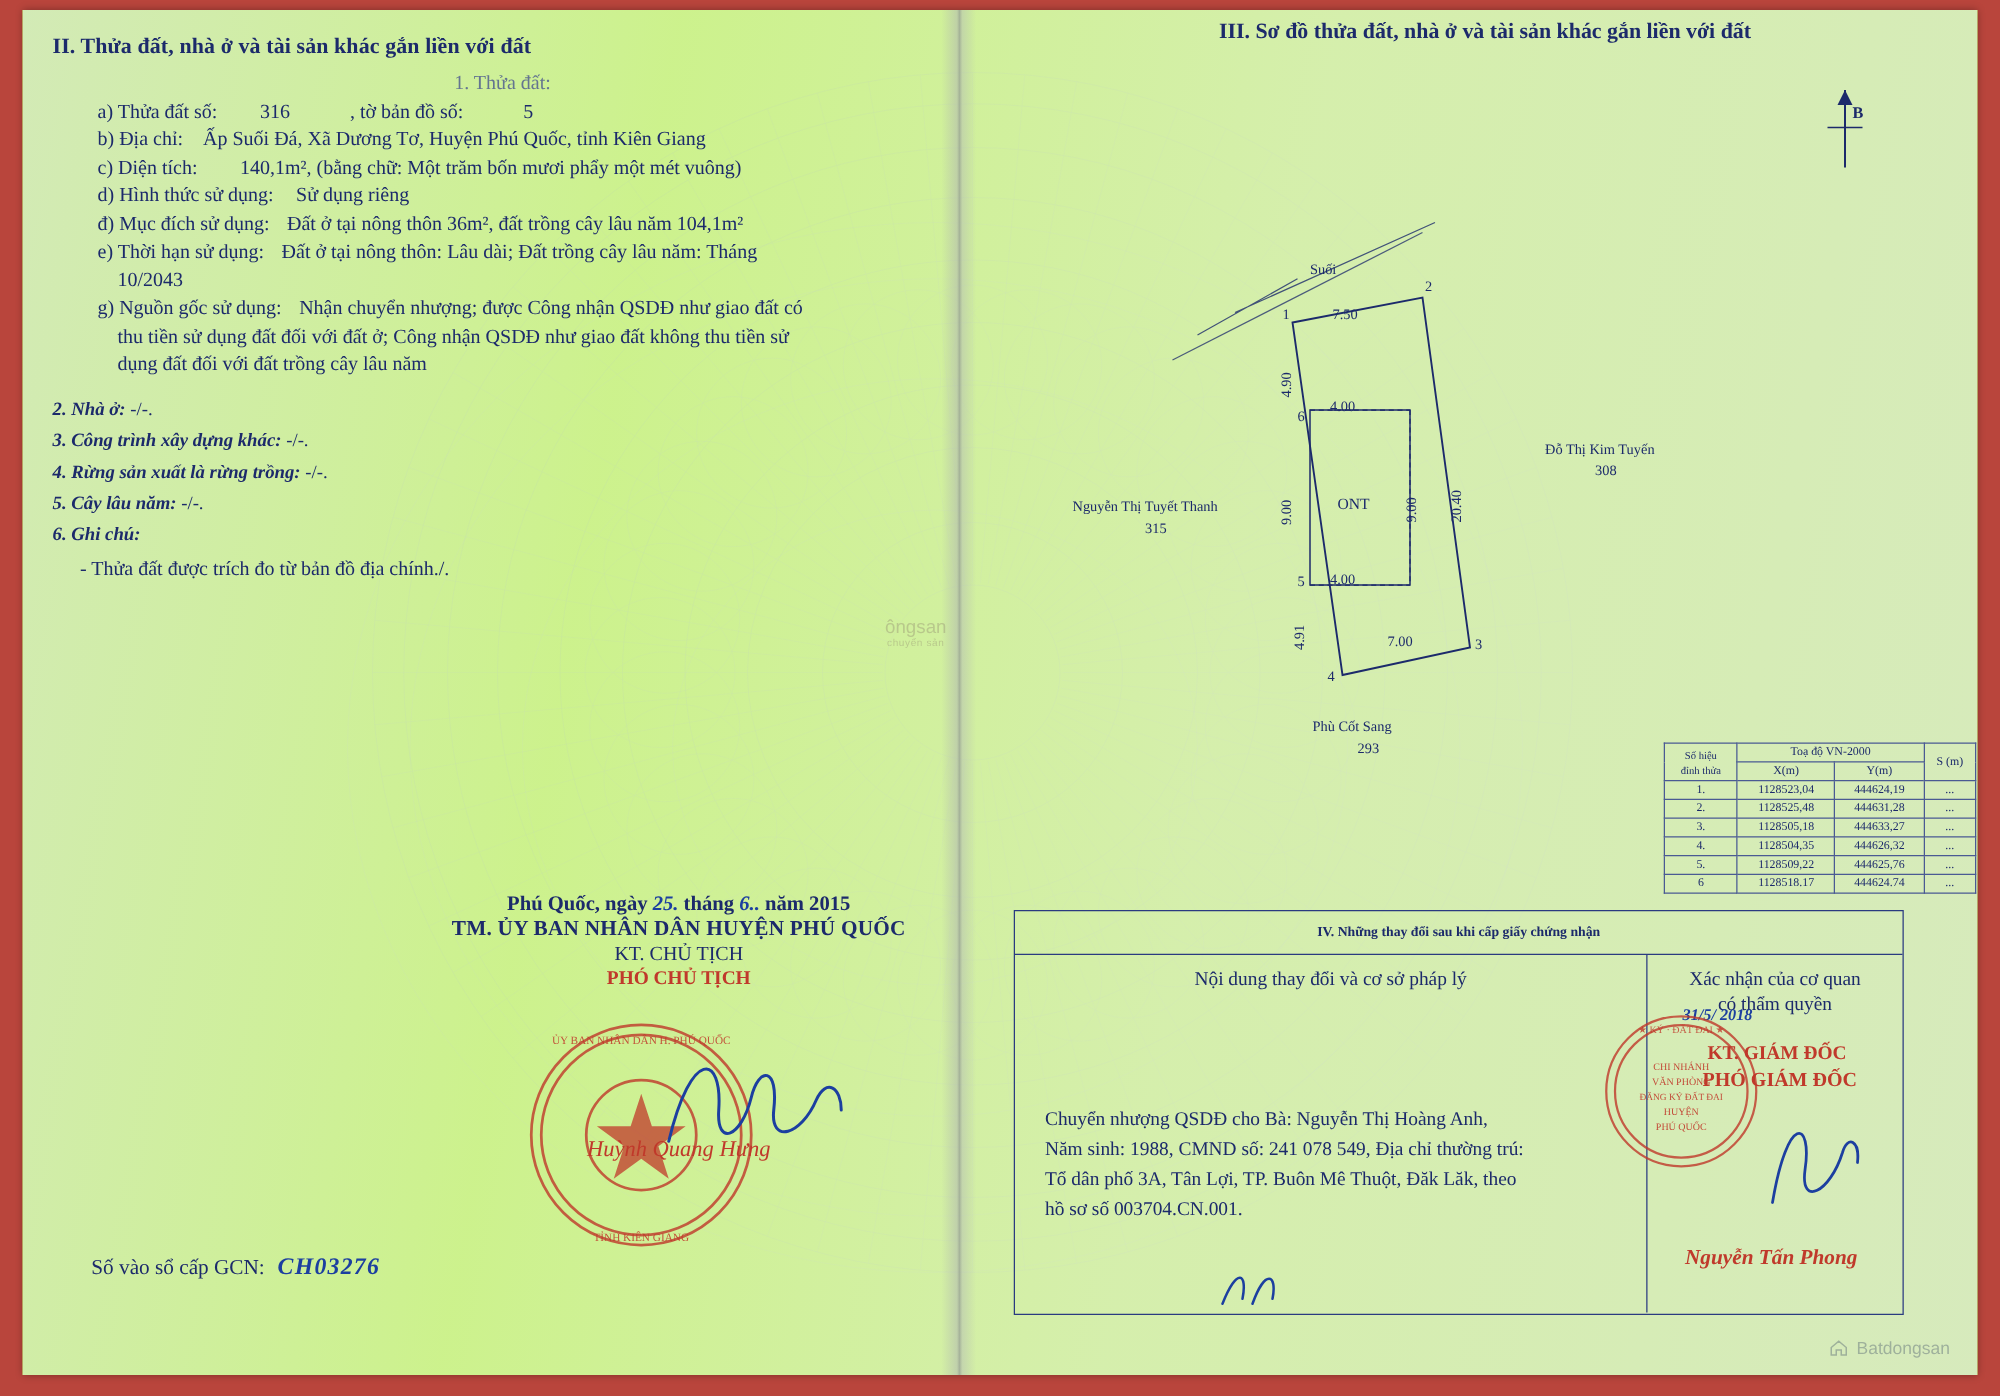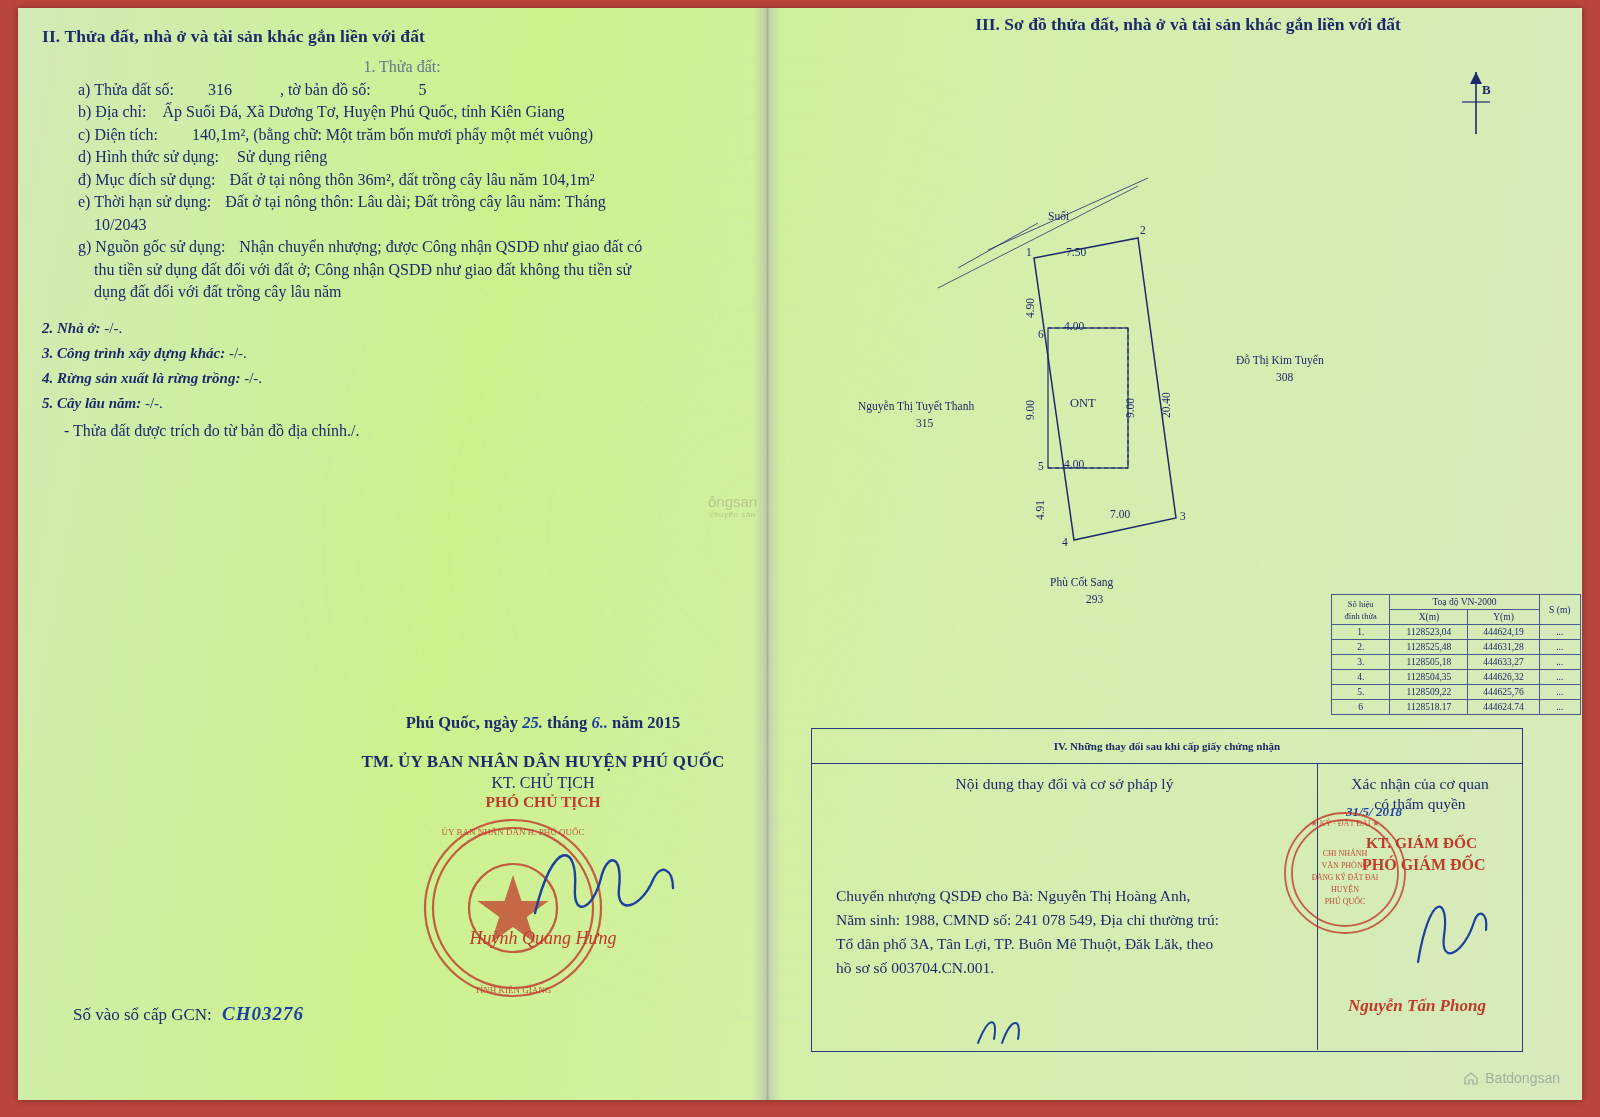--- a/index.html
+++ b/index.html
@@ -46,21 +46,21 @@
   .indent3{padding-left:52px;}
   .faded{color:#52608f;opacity:.85;text-align:center;}
   .items{margin-top:12px;font-size:15px;line-height:25px;}
   .items .it{font-weight:bold;font-style:italic;}
   .items .val{font-weight:normal;font-style:normal;}
   .note{margin-top:6px;padding-left:22px;font-size:16px;}
 
   
   .sign-left{position:absolute;left:330px;top:705px;width:390px;text-align:center;color:#1c2a6b;}
   .sign-left .l1{font-size:16.5px;font-weight:bold;}
-  .sign-left .l2{font-weight:bold;font-size:17px;margin-top:19px;letter-spacing:.2px;}
+  .sign-left .l2{font-weight:bold;font-size:17px;margin-top:0;letter-spacing:.2px;}
   .sign-left .l3{font-size:16px;margin-top:2px;}
   .sign-left .l4{color:#c0392b;font-weight:bold;font-size:15.5px;margin-top:1px;}
   .hand-date{color:#1c3fa0;font-family:"Liberation Serif",serif;font-style:italic;}
   .hand-name{color:#c0392b;font-weight:normal;font-style:italic;font-size:18px;margin-top:117px;}
   .gcn{position:absolute;left:55px;top:995px;color:#1c2a6b;font-size:17px;}
   .gcn .hand{color:#1c3fa0;font-weight:bold;font-style:italic;font-size:19px;margin-left:6px;letter-spacing:1px;}
 
   
   .seal{position:absolute;left:400px;top:805px;width:190px;height:190px;pointer-events:none;}
   .seal2{position:absolute;left:1262px;top:800px;width:130px;height:130px;pointer-events:none;}
@@ -300,20 +300,23 @@
         <span class="val">-/-.</span>
       </div>
       <div class="it">
         <span>4. Rừng sản xuất là rừng trồng:</span>
         <span class="val">-/-.</span>
       </div>
       <div class="it">
         <span>5. Cây lâu năm:</span>
         <span class="val">-/-.</span>
       </div>
+      <div class="it">
+        <span>6. Ghi chú:</span>
+      </div>
     </div>
     <div class="note">- Thửa đất được trích đo từ bản đồ địa chính./.</div>
   </div>
 
   <div class="sign-left">
     <div class="l1">
       <span>Phú Quốc, ngày</span>
       <span class="hand-date">25.</span>
       <span>tháng</span>
       <span class="hand-date">6..</span>

